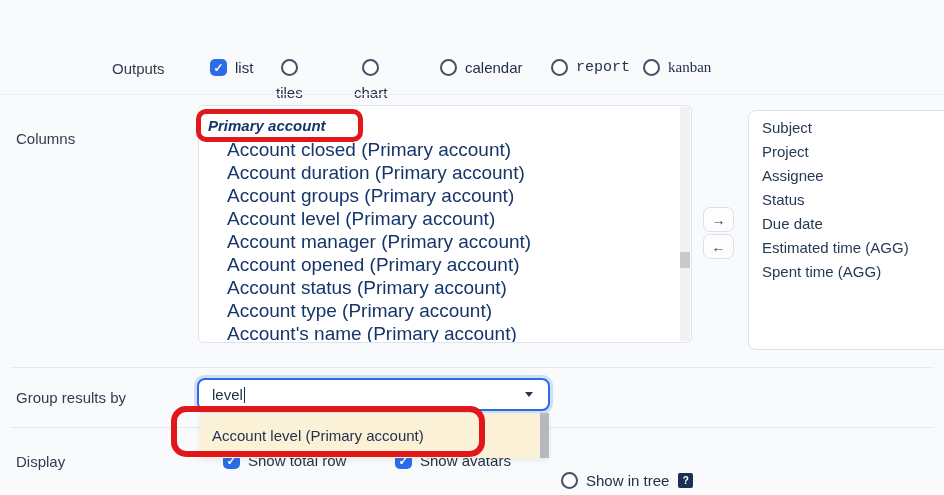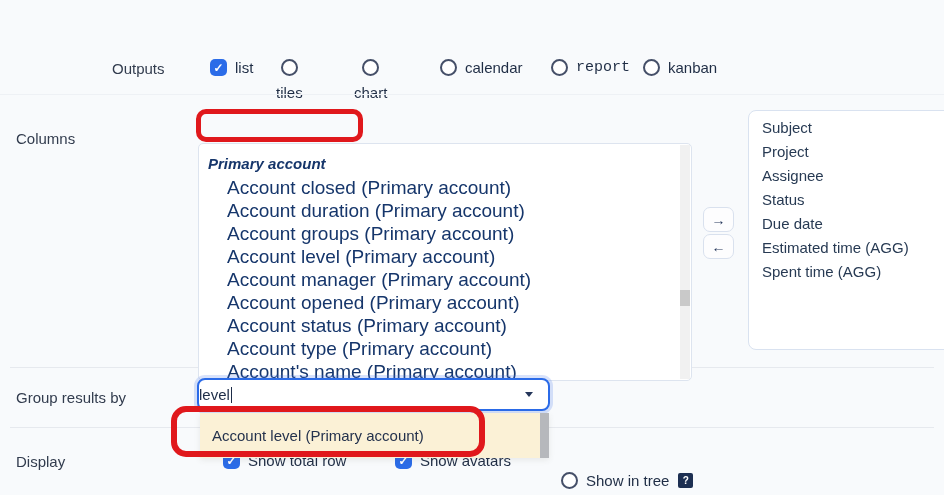--- a/index.html
+++ b/index.html
@@ -29,21 +29,21 @@
     width:17px; height:17px; border-radius:50%; border:2px solid #454f68;
     background:#fff; flex:0 0 auto;
   }
   .opt-label { color:#1f2d45; }
 
   
   .listbox {
     position:absolute; background:#fff; border:1px solid #dde4ef; border-radius:5px;
     overflow:hidden; z-index:2;
   }
-  .lb-left { left:198px; top:105px; width:494px; height:238px;margin-top:38px; }
+  .lb-left { left:198px; top:105px; width:494px; height:238px; }
   .lb-group { font-weight:bold; font-style:italic; color:#16366b; padding:8px 0 0 9px; line-height:24px; font-size:15px; }
   .lb-item { color:#16366b; padding-left:28px; line-height:23px; font-size:19px; white-space:nowrap; }
   .lb-scroll {
     position:absolute; top:1px; bottom:1px; right:1px; width:10px; background:#f1f1f1;
   }
   .lb-thumb { position:absolute; left:0; width:10px; top:145px; height:16px; background:#c9c9c9; }
 
   .lb-right { left:748px; top:110px; width:226px; height:240px; border-color:#d9e2f0; border-radius:8px; padding-top:5px; }
   .lb-right .sel-item { color:#273a53; padding-left:13px; line-height:24px; font-size:15px; white-space:nowrap; }
 
@@ -51,21 +51,21 @@
     position:absolute; left:703px; width:31px; height:25px; background:#fdfdfe;
     border:1px solid #d9e1ee; border-radius:7px; color:#24365a; font-size:14px;
     display:flex; align-items:center; justify-content:center; cursor:pointer;
   }
 
   
   .combobox {
     position:absolute; left:197px; top:378px; width:353px; height:33px;
     background:#fff; border:2px solid #2b6be8; border-radius:8px;
     box-shadow:0 0 0 3px rgba(78,124,235,0.22);
-    display:flex; align-items:center; padding-left:0; z-index:3;
+    display:flex; align-items:center; padding-left:13px; z-index:3;
   }
   .combobox .val { color:#1d2c47; }
   .caret-btn { position:absolute; right:6px; top:0; bottom:0; width:26px; display:flex; align-items:center; justify-content:center; }
   .caret-down { width:0; height:0; border-left:4px solid transparent; border-right:4px solid transparent; border-top:5px solid #24365a; }
   .cursor-bar { display:inline-block; width:1px; height:16px; background:#1d2c47; margin-left:1px; vertical-align:middle; }
 
   .dropdown {
     position:absolute; left:200px; top:413px; width:349px; height:45px;
     background:#fbf1d6; z-index:5; box-shadow:0 2px 6px rgba(80,80,60,0.10);
   }
@@ -109,21 +109,21 @@
   <span class="opt-label">chart</span>
 </div>
 <div class="opt" style="left:440px;">
   <span class="radio"></span>
   <span class="opt-label">calendar</span>
 </div>
 <div class="opt" style="left:551px;font-family:Liberation Mono, monospace;">
   <span class="radio"></span>
   <span class="opt-label">report</span>
 </div>
-<div class="opt" style="left:643px;">
+<div class="opt" style="left:643px;font-family:Liberation Serif, serif;">
   <span class="radio"></span>
   <span class="opt-label">kanban</span>
 </div>
 
 <div class="abs row-label" style="left:16px; top:130px;">Columns</div>
 
 <div class="listbox lb-left">
   <div class="lb-group">Primary account</div>
   <div class="lb-item">Account closed (Primary account)</div>
   <div class="lb-item">Account duration (Primary account)</div>

